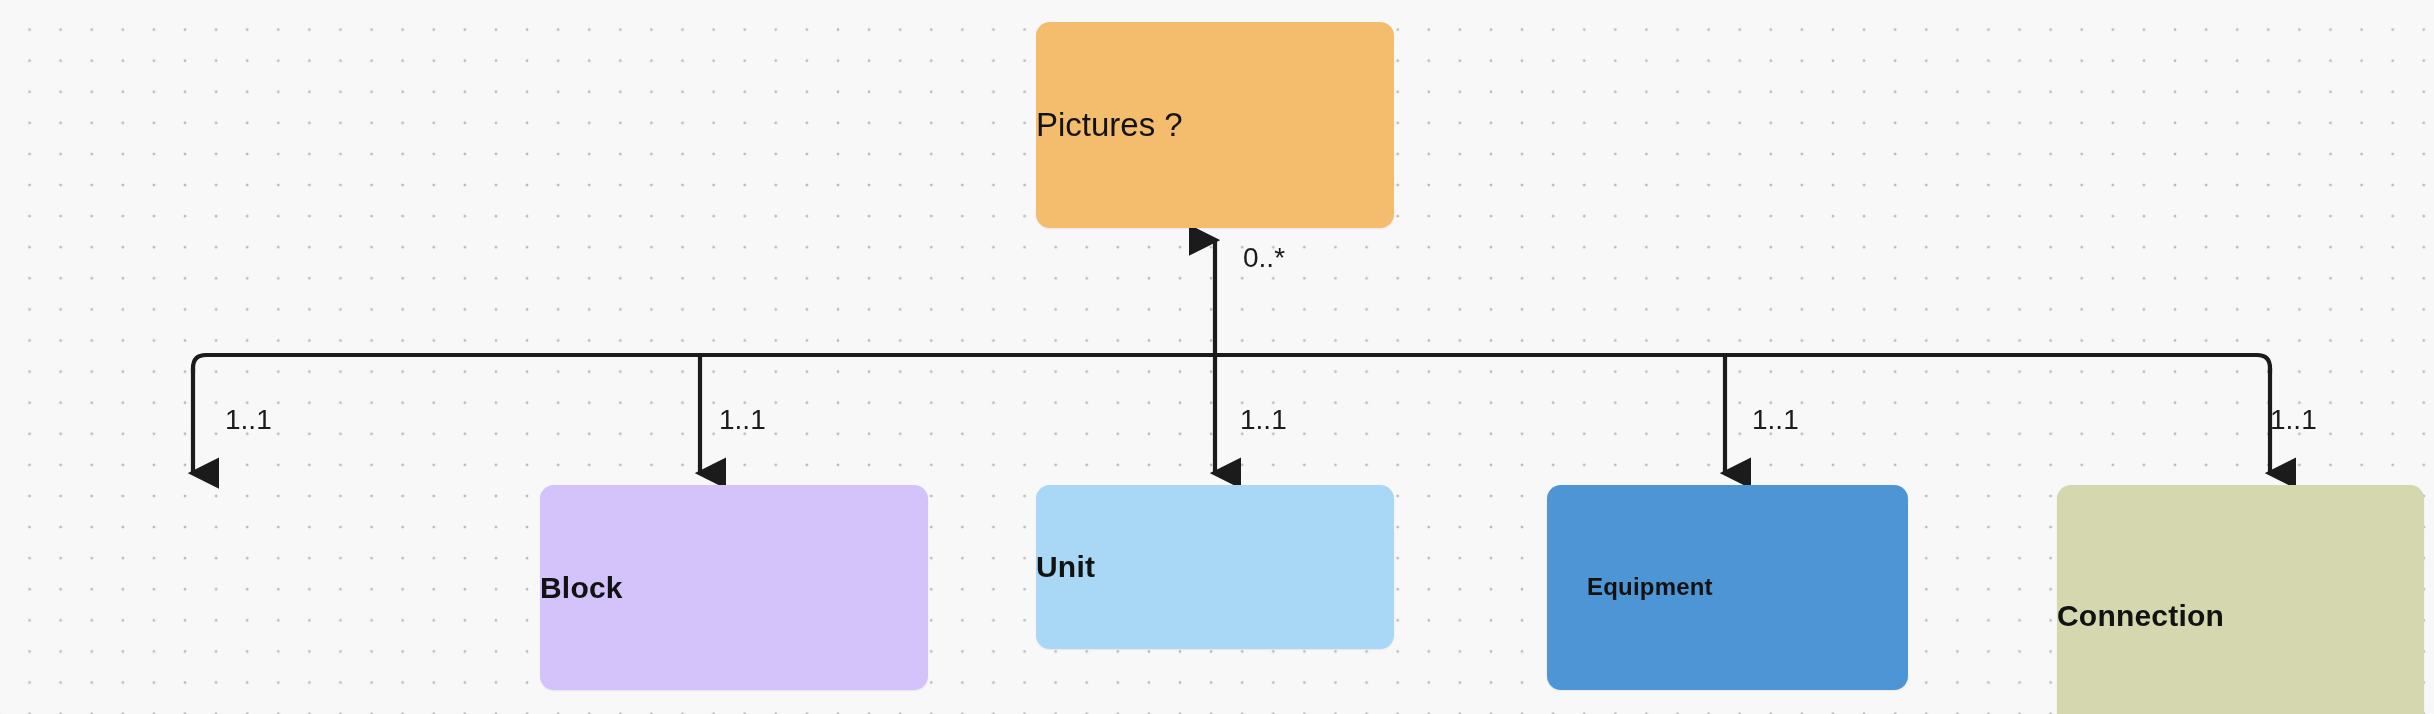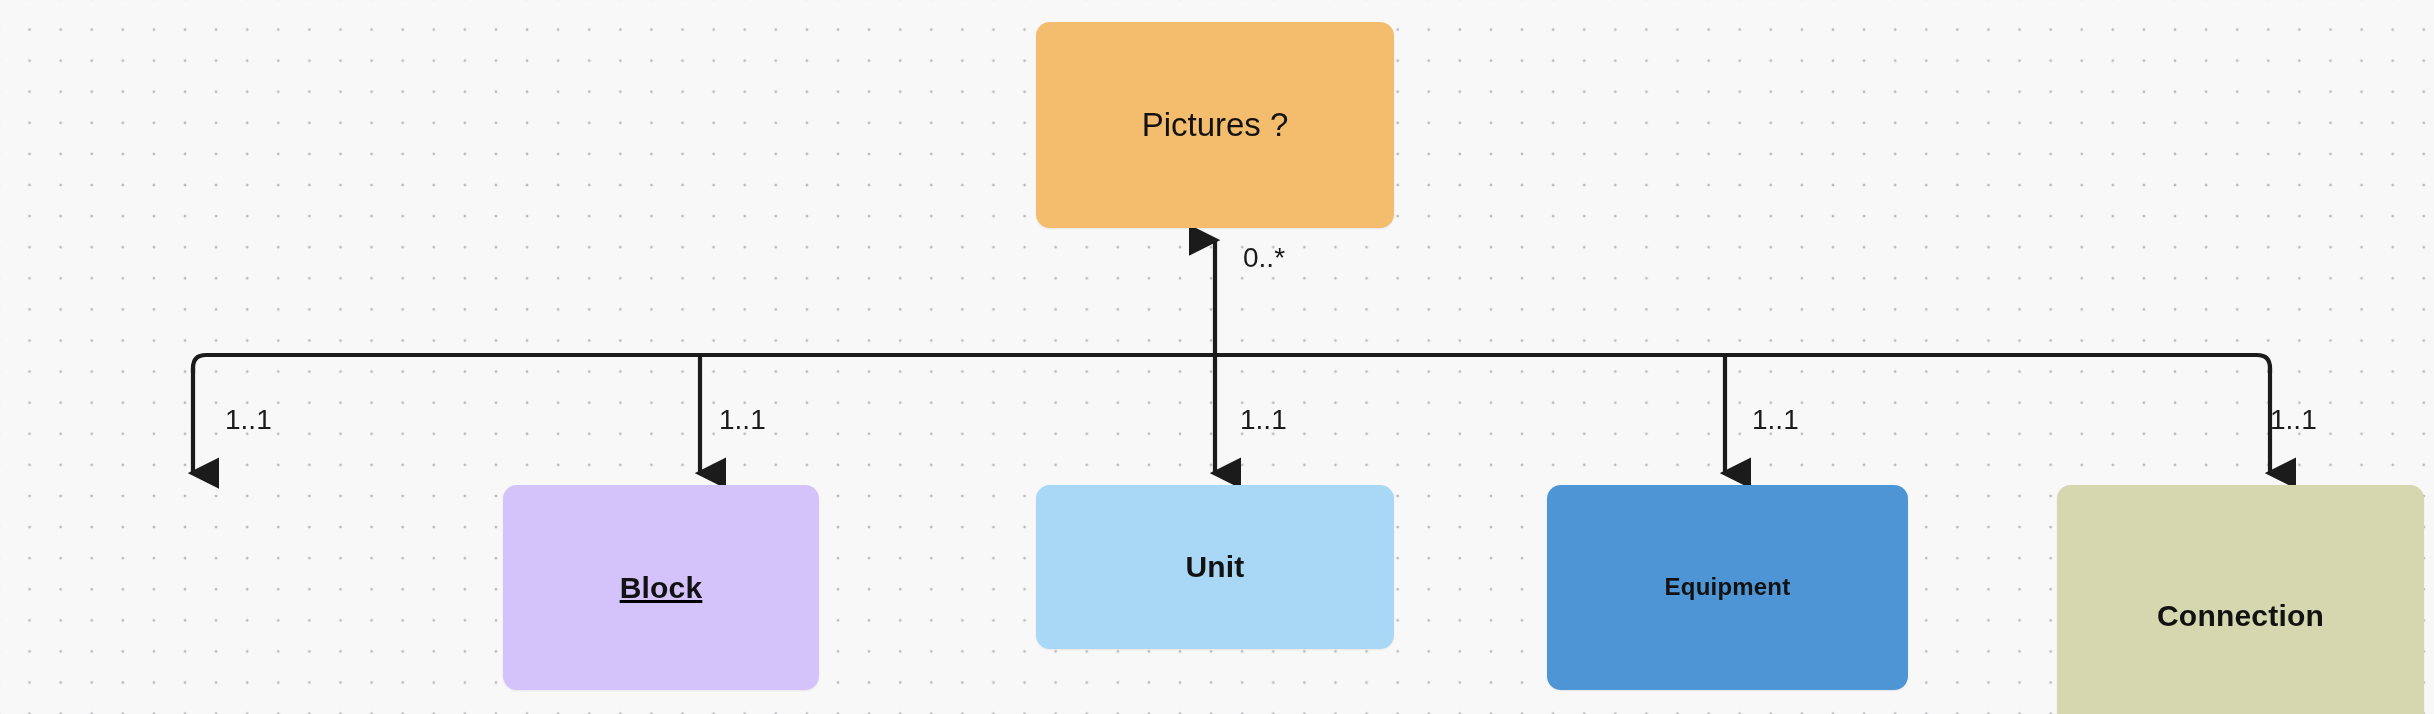--- a/index.html
+++ b/index.html
@@ -24,21 +24,20 @@
     top: 0;
     width: 2434px;
     height: 714px;
     pointer-events: none;
   }
   .node {
     position: absolute;
     border-radius: 14px;
     display: flex;
     align-items: center;
-    justify-content: center;
     box-sizing: border-box;
     box-shadow: 0 1px 2px rgba(0,0,0,0.07);
   }
   .node-label {
     color: #121212;
     text-align: center;
     line-height: 1.2;
     white-space: pre;
   }
   .label-plain {
@@ -103,29 +102,29 @@
   <div class="mult" style="left:719px; top:406px;">1..1</div>
   <div class="mult" style="left:1240px; top:406px;">1..1</div>
   <div class="mult" style="left:1752px; top:406px;">1..1</div>
   <div class="mult" style="left:2270px; top:406px;">1..1</div>
 
   <div class="node" style="left:1036px; top:22px; width:358px; height:206px; background:#f3bd6d;">
     <span class="node-label label-plain">Pictures ?</span>
   </div>
 
 
-  <div class="node" style="left:503px; top:485px; width:316px; height:205px; background:#d4c2fb;text-decoration:underline;">
+  <div class="node" style="left:540px; top:485px; width:388px; height:205px; background:#d4c2fb;">
     <span class="node-label label-bold">Block</span>
   </div>
 
   <div class="node" style="left:1036px; top:485px; width:358px; height:164px; background:#a8d8f5;">
     <span class="node-label label-bold">Unit</span>
   </div>
 
-  <div class="node" style="left:1547px; top:485px; width:361px; height:205px; background:#4d95d5;">
+  <div class="node" style="left:1547px; top:485px; width:361px; height:205px; background:#4d95d5;padding-left:40px;">
     <span class="node-label label-bold-sm">Equipment</span>
   </div>
 
   <div class="node" style="left:2057px; top:485px; width:367px; height:262px; background:#d5d7ae;">
     <span class="node-label label-bold">Connection</span>
   </div>
 
 </div>
 
 </body></html>

